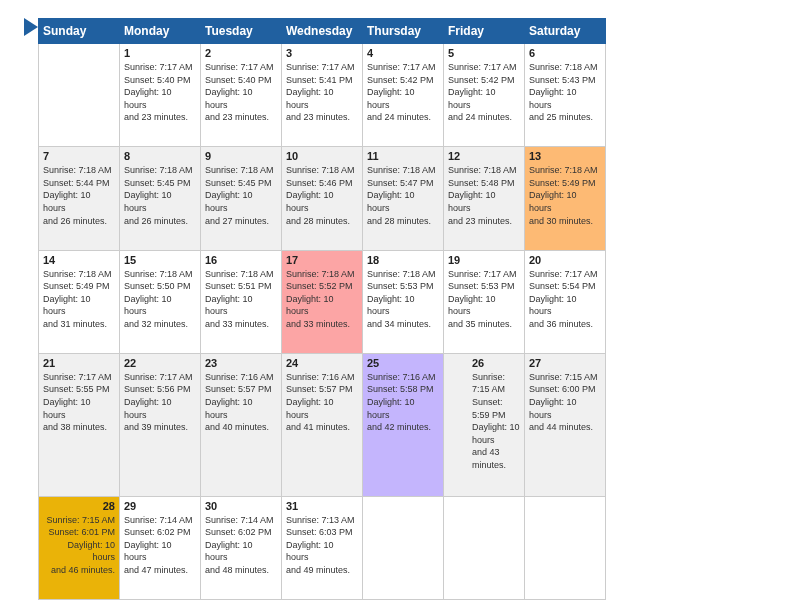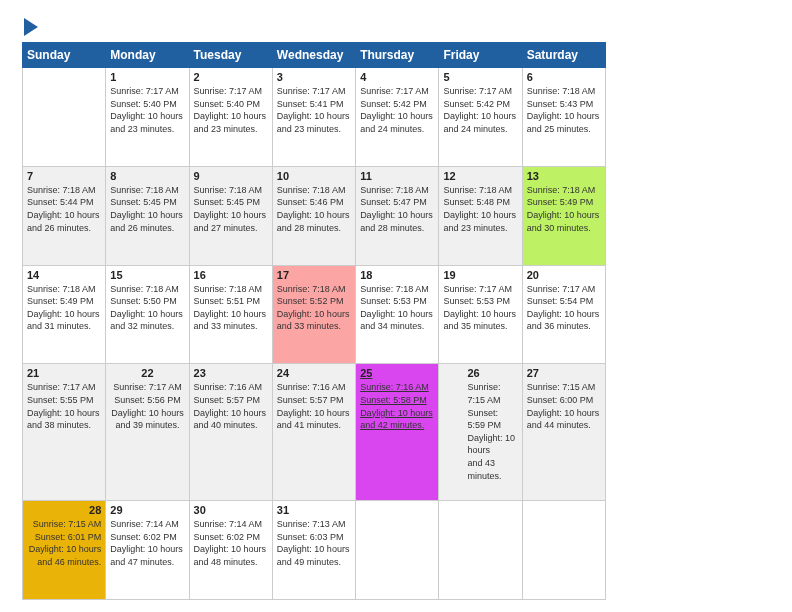--- a/index.html
+++ b/index.html
@@ -8,21 +8,20 @@
       height: 612px;
       font-family: Arial, sans-serif;
       background: #fff;
       overflow: hidden;
     }
     .page {
       width: 628px;
       height: 612px;
       padding: 18px 22px 12px 22px;
       display: flex;
-      flex-direction: column;
     }
     .header {
       display: flex;
       justify-content: space-between;
       align-items: flex-start;
       margin-bottom: 10px;
     }
     .logo {
       display: flex;
       flex-direction: column;
@@ -214,21 +213,21 @@
             <div class="cell-content">Daylight: 10 hours</div>
             <div class="cell-content">and 28 minutes.</div>
           </td>
           <td style="background: rgb(240, 240, 240);">
             <span class="day-num">12</span>
             <div class="cell-content">Sunrise: 7:18 AM</div>
             <div class="cell-content">Sunset: 5:48 PM</div>
             <div class="cell-content">Daylight: 10 hours</div>
             <div class="cell-content">and 23 minutes.</div>
           </td>
-          <td style="background: #bef264;">
+          <td style="background: #fdba74;">
             <span class="day-num">13</span>
             <div class="cell-content">Sunrise: 7:18 AM</div>
             <div class="cell-content">Sunset: 5:49 PM</div>
             <div class="cell-content">Daylight: 10 hours</div>
             <div class="cell-content">and 30 minutes.</div>
           </td>
         </tr>
         <tr class="week-row">
           <td style="background: rgb(255, 255, 255); margin-top: 26px;">
             <span class="day-num">14</span>
@@ -281,42 +280,42 @@
           </td>
         </tr>
         <tr class="week-row">
           <td style="background: rgb(240, 240, 240);">
             <span class="day-num">21</span>
             <div class="cell-content">Sunrise: 7:17 AM</div>
             <div class="cell-content">Sunset: 5:55 PM</div>
             <div class="cell-content">Daylight: 10 hours</div>
             <div class="cell-content">and 38 minutes.</div>
           </td>
-          <td style="background: rgb(240, 240, 240); text-align: center;">
+          <td style="background: rgb(240, 240, 240);">
             <span class="day-num">22</span>
             <div class="cell-content">Sunrise: 7:17 AM</div>
             <div class="cell-content">Sunset: 5:56 PM</div>
             <div class="cell-content">Daylight: 10 hours</div>
             <div class="cell-content">and 39 minutes.</div>
           </td>
           <td style="background: rgb(240, 240, 240);">
             <span class="day-num">23</span>
             <div class="cell-content">Sunrise: 7:16 AM</div>
             <div class="cell-content">Sunset: 5:57 PM</div>
             <div class="cell-content">Daylight: 10 hours</div>
             <div class="cell-content">and 40 minutes.</div>
           </td>
           <td style="background: rgb(240, 240, 240);">
             <span class="day-num">24</span>
             <div class="cell-content">Sunrise: 7:16 AM</div>
             <div class="cell-content">Sunset: 5:57 PM</div>
             <div class="cell-content">Daylight: 10 hours</div>
             <div class="cell-content">and 41 minutes.</div>
           </td>
-          <td style="background: #d946ef; text-decoration: underline;">
+          <td style="background: #c4b5fd;">
             <span class="day-num">25</span>
             <div class="cell-content">Sunrise: 7:16 AM</div>
             <div class="cell-content">Sunset: 5:58 PM</div>
             <div class="cell-content">Daylight: 10 hours</div>
             <div class="cell-content">and 42 minutes.</div>
           </td>
           <td style="background: rgb(240, 240, 240); padding-left: 28px;">
             <span class="day-num">26</span>
             <div class="cell-content">Sunrise: 7:15 AM</div>
             <div class="cell-content">Sunset: 5:59 PM</div>

